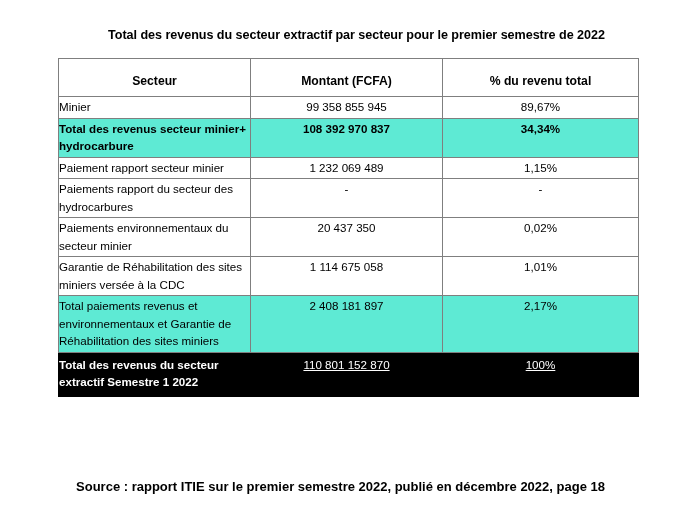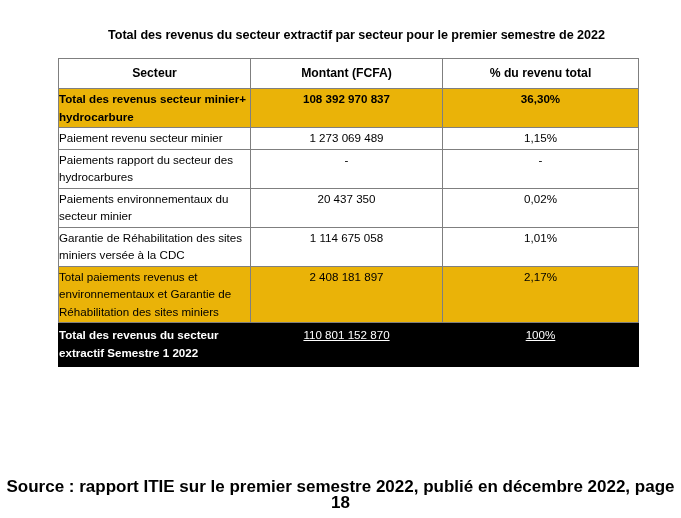--- a/index.html
+++ b/index.html
@@ -72,49 +72,49 @@
     text-align: center;
     padding-left: 3px;
     padding-right: 3px;
   }
 
   
   tr.header-row th {
     text-align: center;
     font-weight: bold;
     font-size: 12.2px;
-    padding-top: 4px;
+    padding-top: 12px;
     padding-bottom: 3px;
     height: 22px;
     vertical-align: middle;
   }
 
   
-  tr.shaded td { background: #eab308; }
+  tr.shaded td { background: #5eead4; }
   tr.bold-row td { font-weight: bold; }
 
   
   tr.black-row td {
     background: #000000;
     color: #ffffff;
     border-color: #000000;
     padding-top: 3px;
     padding-bottom: 5px;
     margin-top: 12px;
   }
   tr.black-row td.cell-sector { font-weight: bold; }
   tr.black-row td.cell-num { font-weight: normal; vertical-align: top; text-decoration: underline; }
 
   .source-line {
     position: absolute;
     left: 0;
     top: 479px;
     width: 681px;
     text-align: center;
-    font-size: 17px;
+    font-size: 13px;
     font-weight: bold;
     line-height: 16px;
   }
 </style>
 </head>
 <body>
 
 <div class="page">
 
   <div class="doc-title">Total des revenus du secteur extractif par secteur pour le premier semestre de 2022</div>
@@ -128,31 +128,36 @@
       </colgroup>
       <thead>
         <tr class="header-row">
           <th>Secteur</th>
           <th>Montant (FCFA)</th>
           <th>% du revenu total</th>
         </tr>
       </thead>
       <tbody>
 
+        <tr>
+          <td class="cell-sector">Minier</td>
+          <td class="cell-num">99 358 855 945</td>
+          <td class="cell-num">89,67%</td>
+        </tr>
 
 
         <tr class="shaded bold-row">
           <td class="cell-sector">Total des revenus secteur minier+ hydrocarbure</td>
           <td class="cell-num">108 392 970 837</td>
-          <td class="cell-num">36,30%</td>
+          <td class="cell-num">34,34%</td>
         </tr>
 
         <tr>
-          <td class="cell-sector">Paiement revenu secteur minier</td>
-          <td class="cell-num">1 273 069 489</td>
+          <td class="cell-sector">Paiement rapport secteur minier</td>
+          <td class="cell-num">1 232 069 489</td>
           <td class="cell-num">1,15%</td>
         </tr>
 
         <tr>
           <td class="cell-sector">Paiements rapport du secteur des hydrocarbures</td>
           <td class="cell-num">-</td>
           <td class="cell-num">-</td>
         </tr>
 
         <tr>

